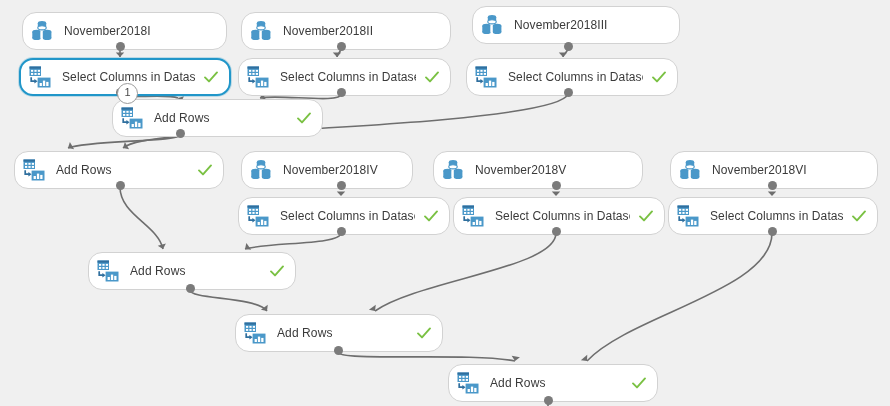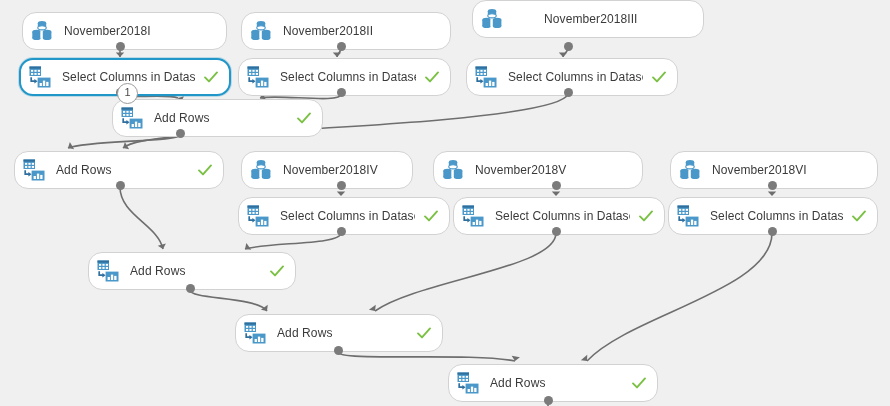--- a/index.html
+++ b/index.html
@@ -191,21 +191,21 @@
           <rect x="9.6" y="12.6" width="12.9" height="9.9" fill="#4a98c9"></rect>
           <rect x="11.6" y="18.0" width="2.3" height="3.0" fill="#ffffff"></rect>
           <rect x="14.9" y="15.6" width="2.3" height="5.4" fill="#ffffff"></rect>
           <rect x="18.2" y="16.9" width="2.3" height="4.1" fill="#ffffff"></rect>
         </svg>
         <span class="label">Select Columns in Dataset</span>
         <svg class="check" viewBox="0 0 16 16" xmlns="http://www.w3.org/2000/svg">
           <path d="M2 8.4 L6 12.4 L14 3.4" fill="none" stroke="#7ac143" stroke-width="1.9" stroke-linecap="round" stroke-linejoin="round"></path>
         </svg>
       </div>
-      <div class="node" style="left: 472px; top: 0; width: 232px; gap: 30px;">
+      <div class="node" style="left: 472px; top: 6px; width: 208px;">
         <svg class="icon" viewBox="0 0 24 24" xmlns="http://www.w3.org/2000/svg">
           <ellipse cx="12" cy="4.2" rx="4.2" ry="2.1" fill="#4a98c9"></ellipse>
           <rect x="7.8" y="4.2" width="8.4" height="4.6" fill="#4a98c9"></rect>
           <ellipse cx="12" cy="8.8" rx="4.2" ry="2.1" fill="#ffffff" stroke="#4a98c9" stroke-width="1.1"></ellipse>
           <ellipse cx="6.6" cy="12.8" rx="4.3" ry="2.1" fill="#4a98c9"></ellipse>
           <rect x="2.3" y="12.8" width="8.6" height="6.2" fill="#4a98c9"></rect>
           <ellipse cx="6.6" cy="19" rx="4.3" ry="2.1" fill="#4a98c9"></ellipse>
           <ellipse cx="17.1" cy="12.8" rx="4.3" ry="2.1" fill="#4a98c9"></ellipse>
           <rect x="12.8" y="12.8" width="8.6" height="6.2" fill="#4a98c9"></rect>
           <ellipse cx="17.1" cy="19" rx="4.3" ry="2.1" fill="#4a98c9"></ellipse>

